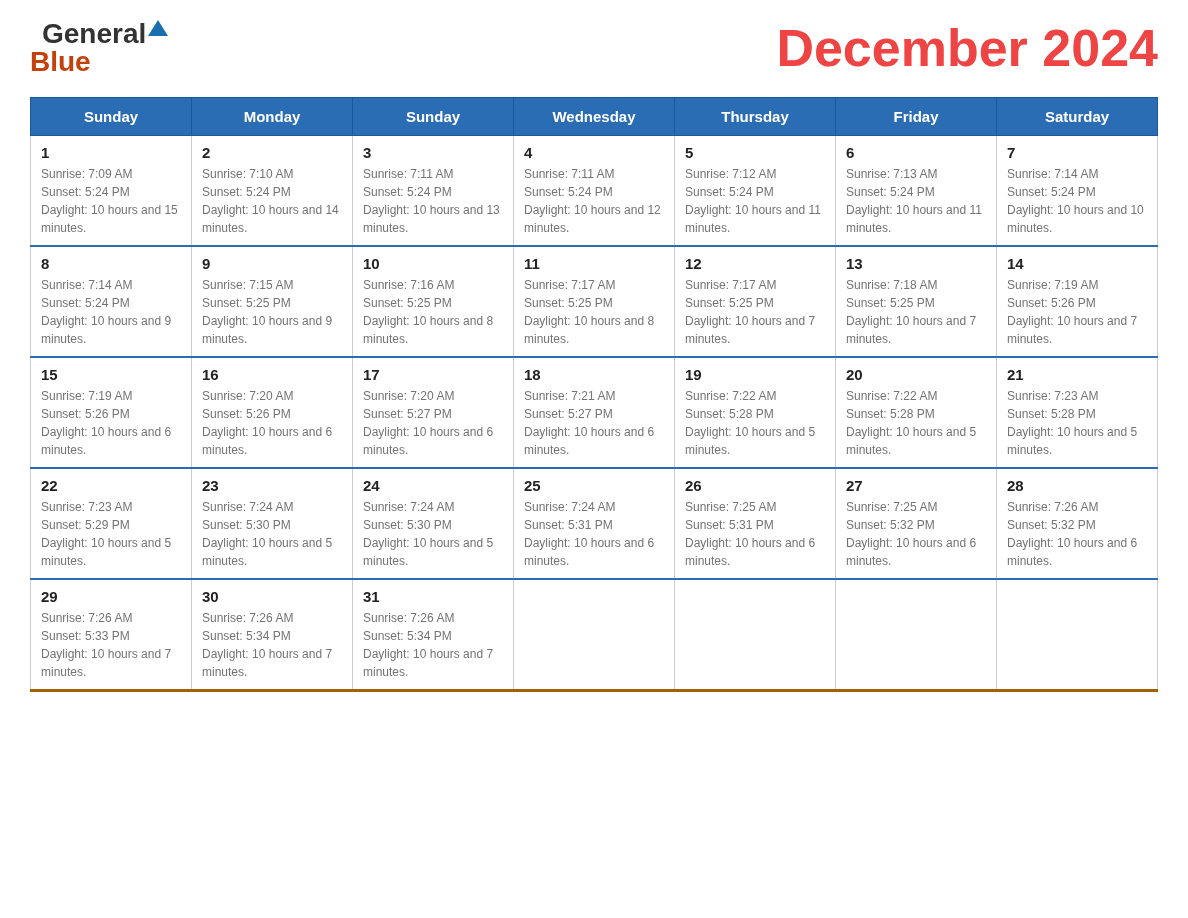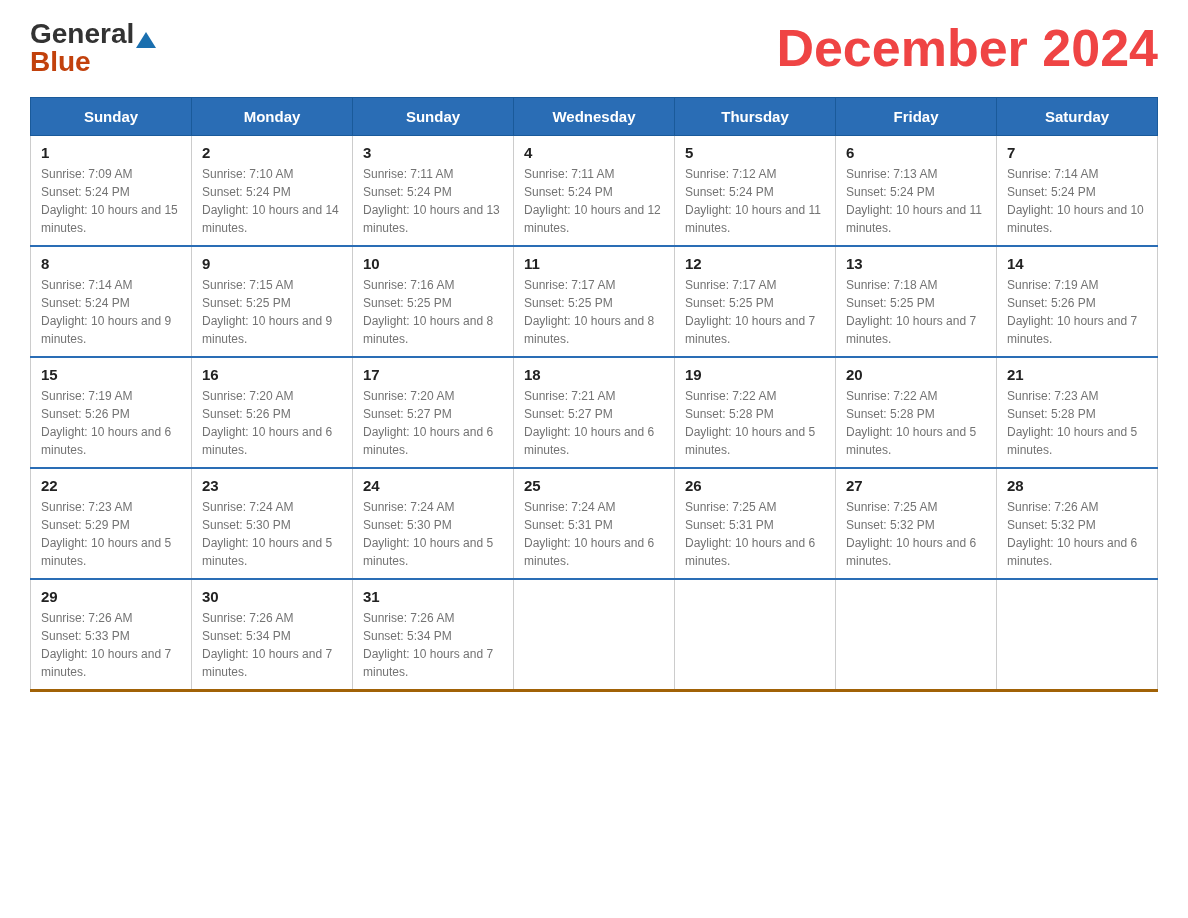--- a/index.html
+++ b/index.html
@@ -39,21 +39,22 @@
       height: 0;
       border-left: 10px solid transparent;
       border-right: 10px solid transparent;
       border-top: 16px solid #1a6faf;
       margin-left: 2px;
       vertical-align: middle;
       transform: rotate(180deg);
     }
     .logo-row {
       display: flex;
-      align-items: flex-end;
+      align-items: flex-start;
+      margin-left: 12px;
     }
     .title-block {
       text-align: right;
     }
     .month-title {
       font-size: 52px;
       font-weight: bold;
       color: #ef4444;
       line-height: 1.1;
     }

